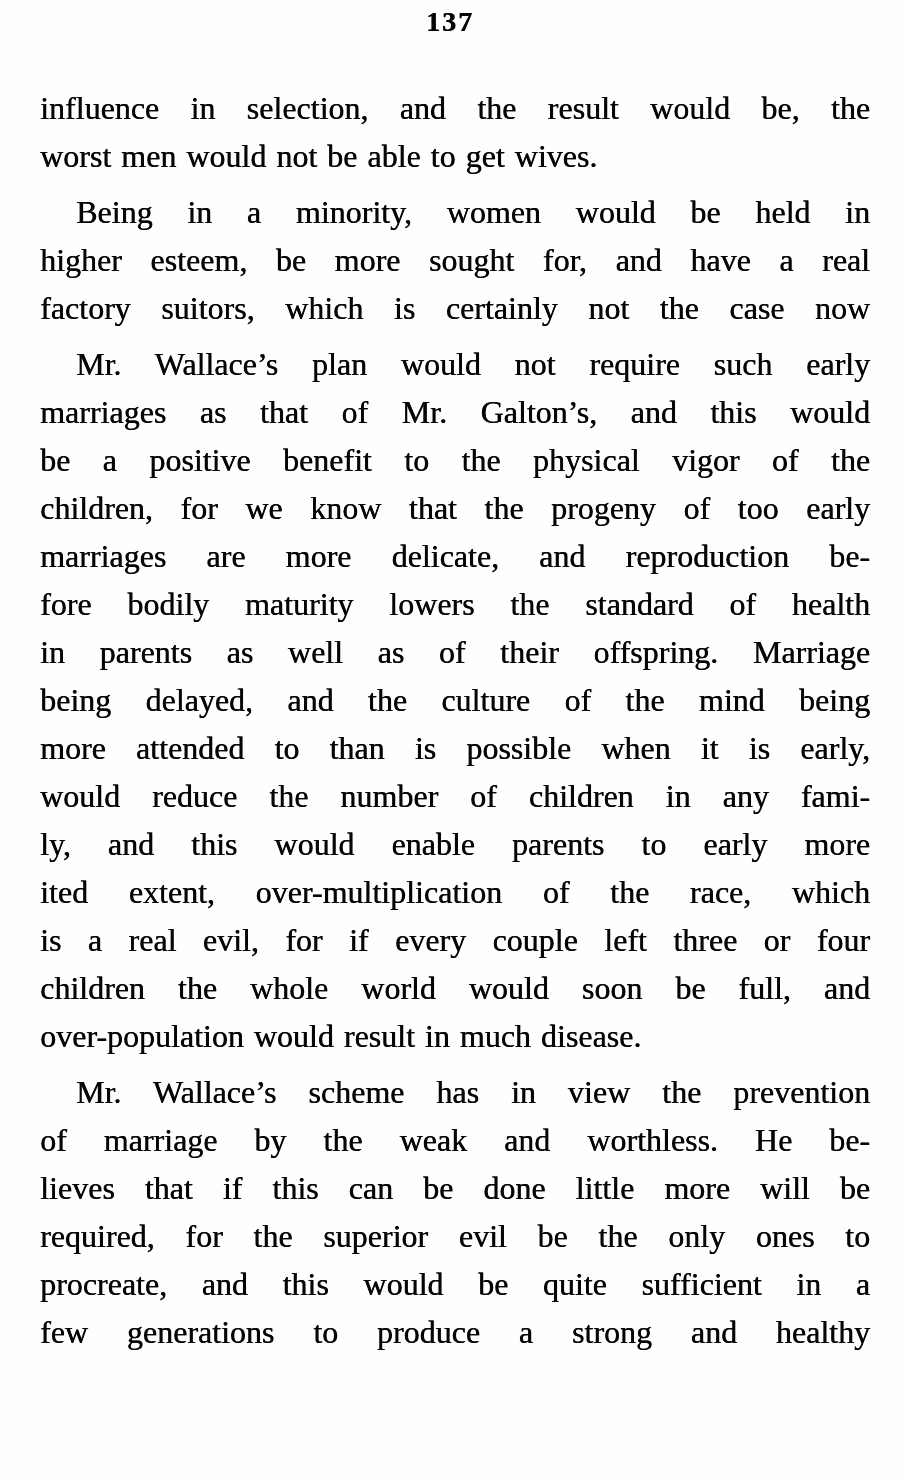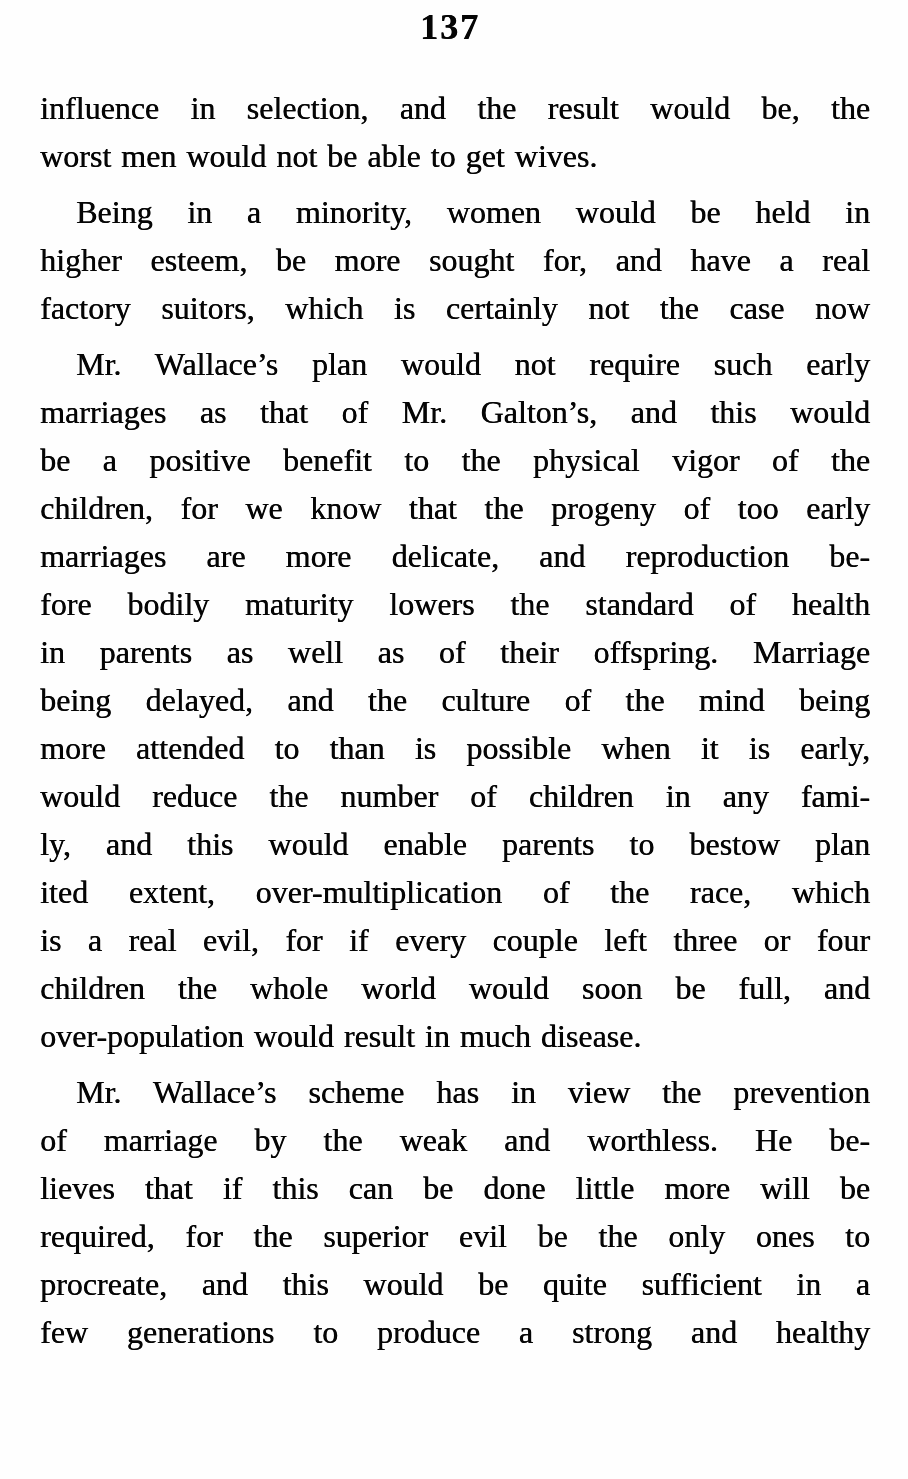--- a/index.html
+++ b/index.html
@@ -15,21 +15,21 @@
     color: #050505;
     font-family: "Liberation Serif", "DejaVu Serif", serif;
     overflow: hidden;
   }
   .page-number {
     position: absolute;
     top: 6px;
     left: 0;
     right: 8px;
     text-align: center;
-    font-size: 36px;
+    font-size: 28px;
     font-weight: 700;
     letter-spacing: 2px;
     text-shadow: 0.5px 0 0 currentColor;
   }
   .page-body {
     position: absolute;
     top: 76px;
     left: 32px;
     width: 846px;
     font-size: 32px;
@@ -74,21 +74,21 @@
         <div class="line indent">Mr. Wallace’s plan would not require such early</div>
         <div class="line">marriages as that of Mr. Galton’s, and this would</div>
         <div class="line">be a positive benefit to the physical vigor of the</div>
         <div class="line">children, for we know that the progeny of too early</div>
         <div class="line">marriages are more delicate, and reproduction be-</div>
         <div class="line">fore bodily maturity lowers the standard of health</div>
         <div class="line">in parents as well as of their offspring.  Marriage</div>
         <div class="line">being delayed, and the culture of the mind being</div>
         <div class="line">more attended to than is possible when it is early,</div>
         <div class="line">would reduce the number of children in any fami-</div>
-        <div class="line">ly, and this would enable parents to bestow plan</div>
+        <div class="line">ly, and this would enable parents to early more</div>
         <div class="line">ited extent, over-multiplication of the race, which</div>
         <div class="line">is a real evil, for if every couple left three or four</div>
         <div class="line">children the whole world would soon be full, and</div>
         <div class="line para-end">over-population would result in much disease.</div>
       </div>
       <div class="paragraph">
         <div class="line indent">Mr. Wallace’s scheme has in view the prevention</div>
         <div class="line">of marriage by the weak and worthless.  He be-</div>
         <div class="line">lieves that if this can be done little more will be</div>
         <div class="line">required, for the superior evil be the only ones to</div>

